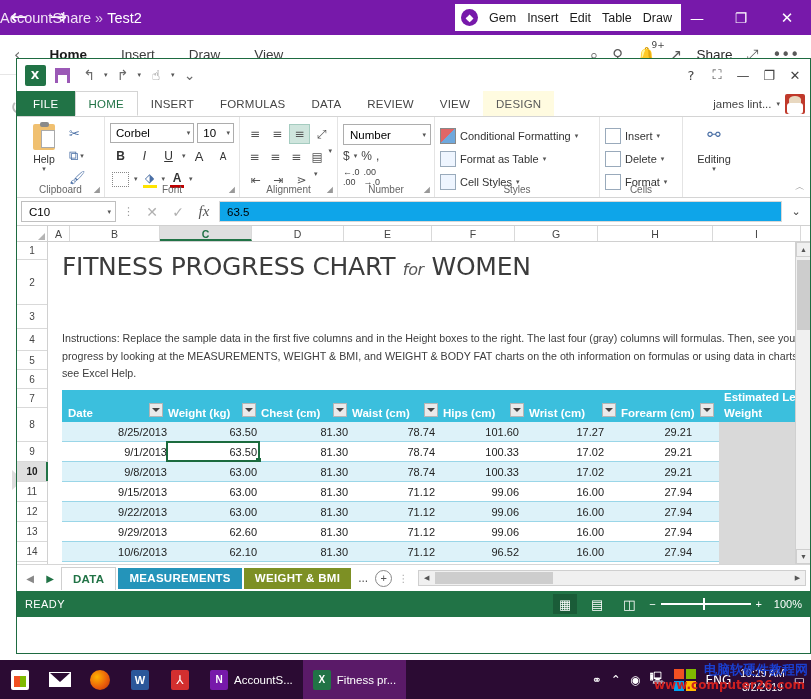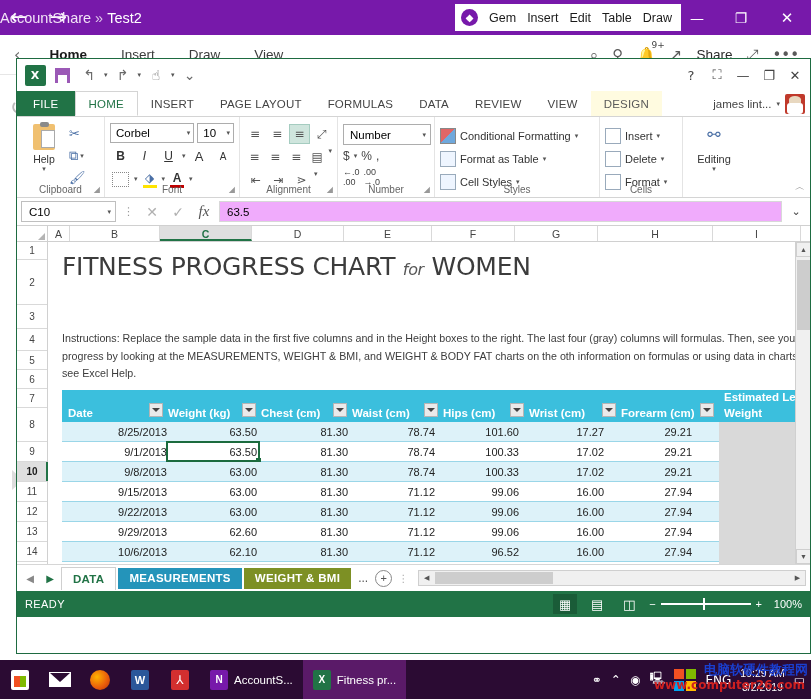--- a/index.html
+++ b/index.html
@@ -161,21 +161,21 @@
 
   
   .fbar { height:28px; display:flex; align-items:center; gap:4px; padding:2px 4px;
     background:#fff; border-bottom:1px solid #d0d0d0; }
   .namebox { width:95px; height:21px; border:1px solid #bfbfbf; display:flex; align-items:center;
     justify-content:space-between; padding:0 4px 0 7px; font-size:11.5px; background:#fff; cursor:pointer;}
   .vdots { color:#999; font-size:11px; padding:0 3px; }
   .fb-ic { width:22px; text-align:center; font-size:14px; color:#b0b0b0; cursor:pointer; font-family:"DejaVu Sans",sans-serif;}
   .fb-fx { font-style:italic; font-family:"Liberation Serif", serif; font-size:15px; color:#555; }
   .fb-input { flex:1; height:21px; border:1px solid #d8d8d8; border-left:1px solid #d8d8d8;
-    font-size:11.5px; display:flex; align-items:center; padding-left:7px; background:#f0abfc; }
+    font-size:11.5px; display:flex; align-items:center; padding-left:7px; background:#0ea5e9; }
   .fb-car { width:20px; text-align:center; font-size:11px; color:#444; cursor:pointer; }
 
   
   .grid-wrap { position:relative; height:338px; background:#fff; overflow:hidden; }
   .colhdr { display:flex; height:16px; background:#fff; border-bottom:1px solid #d0d0d0; }
   .corner { width:31px; border-right:1px solid #d0d0d0; position:relative; background:#fff;}
   .corner:after{content:"";position:absolute;right:2px;bottom:1px;border-left:7px solid transparent;border-bottom:7px solid #b4b4b4;}
   .ch { text-align:center; font-size:10.5px; color:#444; border-right:1px solid #d9d9d9;
     line-height:16px; cursor:pointer; background:#fff; }
   .ch.sel { background:#dfdfdf; color:#217346; font-weight:bold; border-bottom:2px solid #217346; }
@@ -365,21 +365,20 @@
       <span class="xl-wbtn">—</span>
       <span class="xl-wbtn">❐</span>
       <span class="xl-wbtn">✕</span>
     </div>
   </div>
 
   <div class="xl-tabs">
     <span class="xl-file">FILE</span>
     <span class="xl-tab active">HOME</span>
     <span class="xl-tab">INSERT</span>
-    <span class="xl-tab">PAGE LAYOUT</span>
     <span class="xl-tab">FORMULAS</span>
     <span class="xl-tab">DATA</span>
     <span class="xl-tab">REVIEW</span>
     <span class="xl-tab">VIEW</span>
     <span class="xl-tab design">DESIGN</span>
     <div class="xl-user">
       <span>james lint...</span>
       <span class="car">▾</span>
       <span class="avatar"></span>
     </div>

